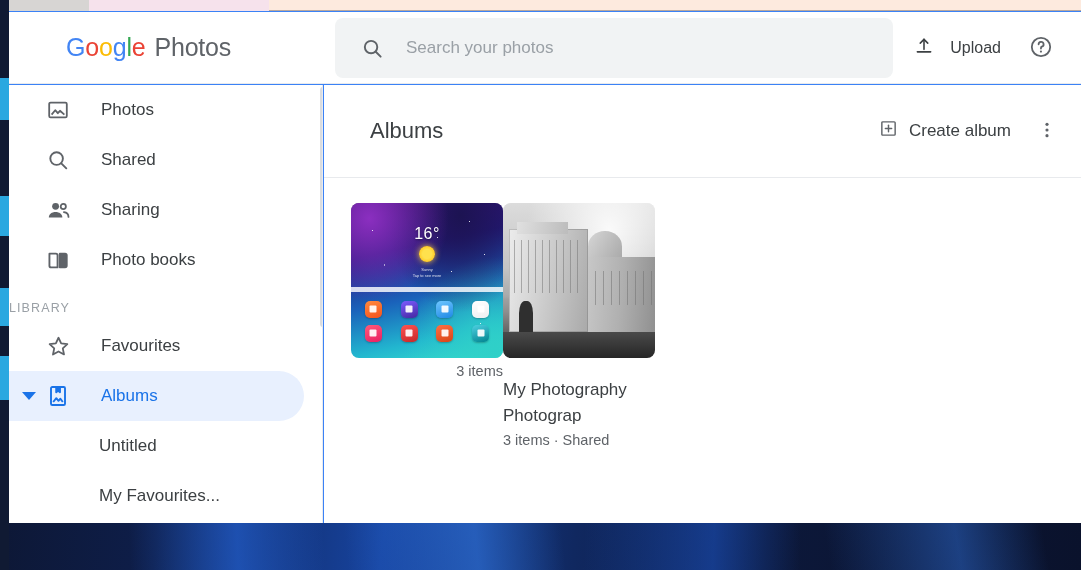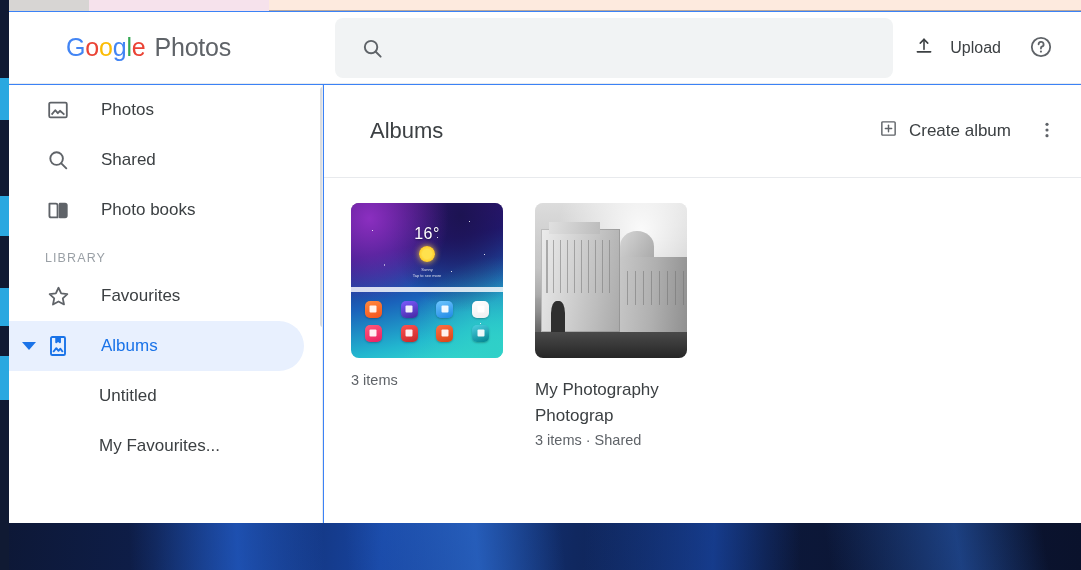--- a/index.html
+++ b/index.html
@@ -138,21 +138,21 @@
   }
   .nav-item .ni-label {
     margin-left: 30px; font-size: 17px; color: #3c4043;
   }
   .nav-item.active { background: #e8f0fe; }
   .nav-item.active .ni-label { color: #1a73e8; font-weight: 500; }
 
   .section-label {
     font-size: 12.5px; letter-spacing: 1.1px;
     color: #9aa0a6; font-weight: 500;
-    padding-left: 36px; margin-top: 16px; margin-bottom: 6px;
+    margin-top: 16px; margin-bottom: 6px;
   }
 
   .caret {
     position: absolute; left: 13px; top: 50%; transform: translateY(-50%);
     width: 0; height: 0;
     border-left: 7px solid transparent; border-right: 7px solid transparent;
     border-top: 8px solid #1a73e8;
   }
 
   .sub-item {
@@ -238,37 +238,37 @@
     white-space: nowrap;
   }
   #more-options-btn {
     width: 40px; height: 40px; border-radius: 50%;
     display: flex; align-items: center; justify-content: center;
     cursor: pointer; background: transparent; border: 0;
     flex-shrink: 0;
   }
 
   #album-grid {
-    display: flex; gap: 32px;
+    display: flex; 
     padding: 25px 0 0 27px;
   }
   .album-card { width: 152px; cursor: pointer; }
   .album-cover {
     width: 152px; height: 155px; border-radius: 8px; overflow: hidden;
     background: #eee;
   }
   .album-title {
     margin-top: 19px;
     font-size: 17px; color: #3c4043; line-height: 1.5;
   }
   .album-meta {
     margin-top: 4px;
     font-size: 14.5px; color: #5f6368;
   }
-  .album-card.no-title .album-meta { margin-top: 14px; }
+  .album-card.no-title .album-meta { margin-top: 5px; text-align: right; }
 
   
   .cover-phone {
     width: 100%; height: 100%; position: relative;
     background:
       radial-gradient(ellipse at 12% 10%, #8b2fc0 0%, transparent 42%),
       radial-gradient(ellipse at 72% 8%, #1c1352 0%, transparent 48%),
       radial-gradient(ellipse at 95% 95%, #2fd0c8 0%, transparent 45%),
       linear-gradient(168deg, #3d0f6e 0%, #241a7c 30%, #1a63bb 58%, #22b6cf 82%, #3ae0cc 100%);
   }
@@ -415,20 +415,21 @@
       <span class="word-photos">Photos</span>
     </div>
 
     <div id="searchbar">
       <span class="s-icon">
         <svg width="23" height="23" viewBox="0 0 24 24" fill="none" stroke="#5f6368" stroke-width="2" stroke-linecap="round">
           <circle cx="10.5" cy="10.5" r="6.5"></circle>
           <line x1="15.4" y1="15.4" x2="20.5" y2="20.5"></line>
         </svg>
       </span>
+      <input id="search-input" type="text" placeholder="Search your photos" style="">
     </div>
 
     <div id="header-actions">
       <button id="upload-btn">
         <span>
           <svg width="20" height="20" viewBox="0 0 24 24" fill="none" stroke="#3c4043" stroke-width="1.9" stroke-linecap="round" stroke-linejoin="round">
             <path d="M12 16V4"></path>
             <path d="M7.5 8.5 12 4l4.5 4.5"></path>
             <path d="M4 19h16"></path>
           </svg>
@@ -463,20 +464,31 @@
     <div class="nav-item">
       <span class="ni-icon">
         <svg width="24" height="24" viewBox="0 0 24 24" fill="none" stroke="#5f6368" stroke-width="1.9" stroke-linecap="round">
           <circle cx="10.6" cy="10.6" r="6.3"></circle>
           <line x1="15.3" y1="15.3" x2="20.3" y2="20.3"></line>
         </svg>
       </span>
       <span class="ni-label">Shared</span>
     </div>
 
+    <div class="nav-item">
+      <span class="ni-icon">
+        <svg width="25" height="25" viewBox="0 0 24 24" fill="#5f6368">
+          <circle cx="9.2" cy="8" r="3.3"></circle>
+          <path d="M2.7 18.6c0-3.2 2.9-5.2 6.5-5.2s6.5 2 6.5 5.2z"></path>
+          <circle cx="16.6" cy="8.2" r="2.5" fill="none" stroke="#5f6368" stroke-width="1.7"></circle>
+          <path d="M17.2 13.6c2.7.35 4.4 2.1 4.4 4.6" fill="none" stroke="#5f6368" stroke-width="1.7" stroke-linecap="round"></path>
+        </svg>
+      </span>
+      <span class="ni-label">Sharing</span>
+    </div>
 
     <div class="nav-item">
       <span class="ni-icon">
         <svg width="25" height="25" viewBox="0 0 24 24" fill="none" stroke="#5f6368" stroke-width="1.8" stroke-linejoin="round">
           <path d="M3.3 5.4h6.2c.9 0 1.6.7 1.6 1.6v11.6H4.9c-.9 0-1.6-.7-1.6-1.6z"></path>
           <path d="M13.2 5.4h5.1c.9 0 1.6.7 1.6 1.6v9.9c0 .9-.7 1.6-1.6 1.6h-5.1z" fill="#5f6368" stroke="#5f6368"></path>
         </svg>
       </span>
       <span class="ni-label">Photo books</span>
     </div>

